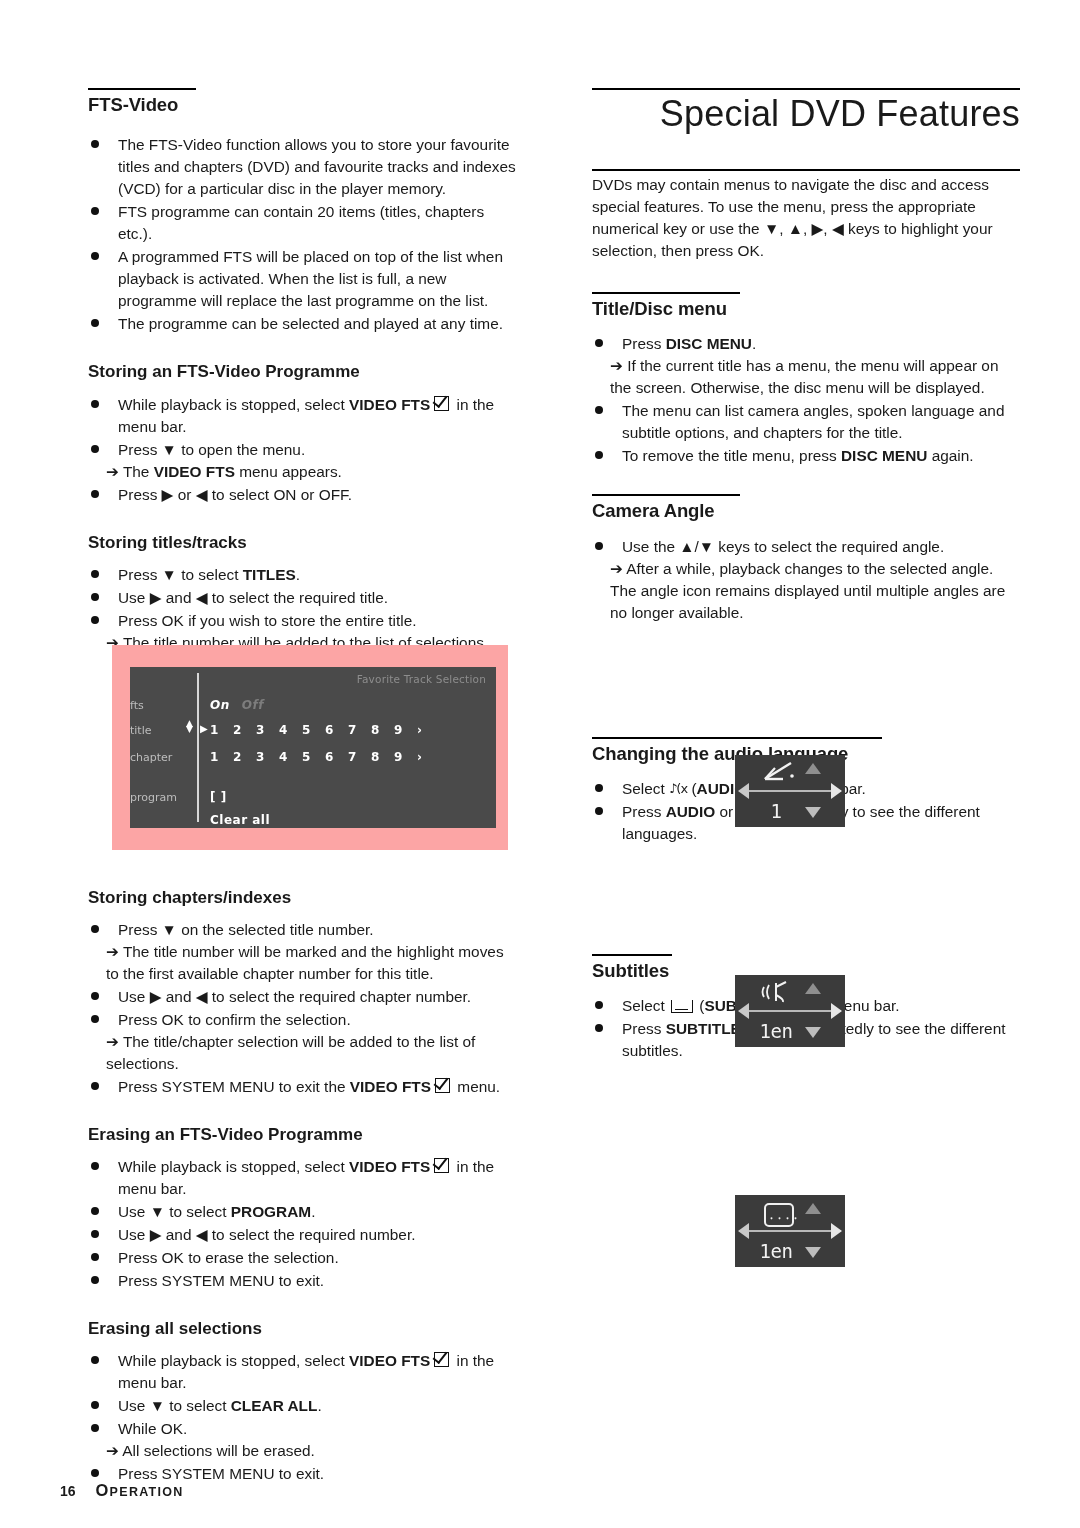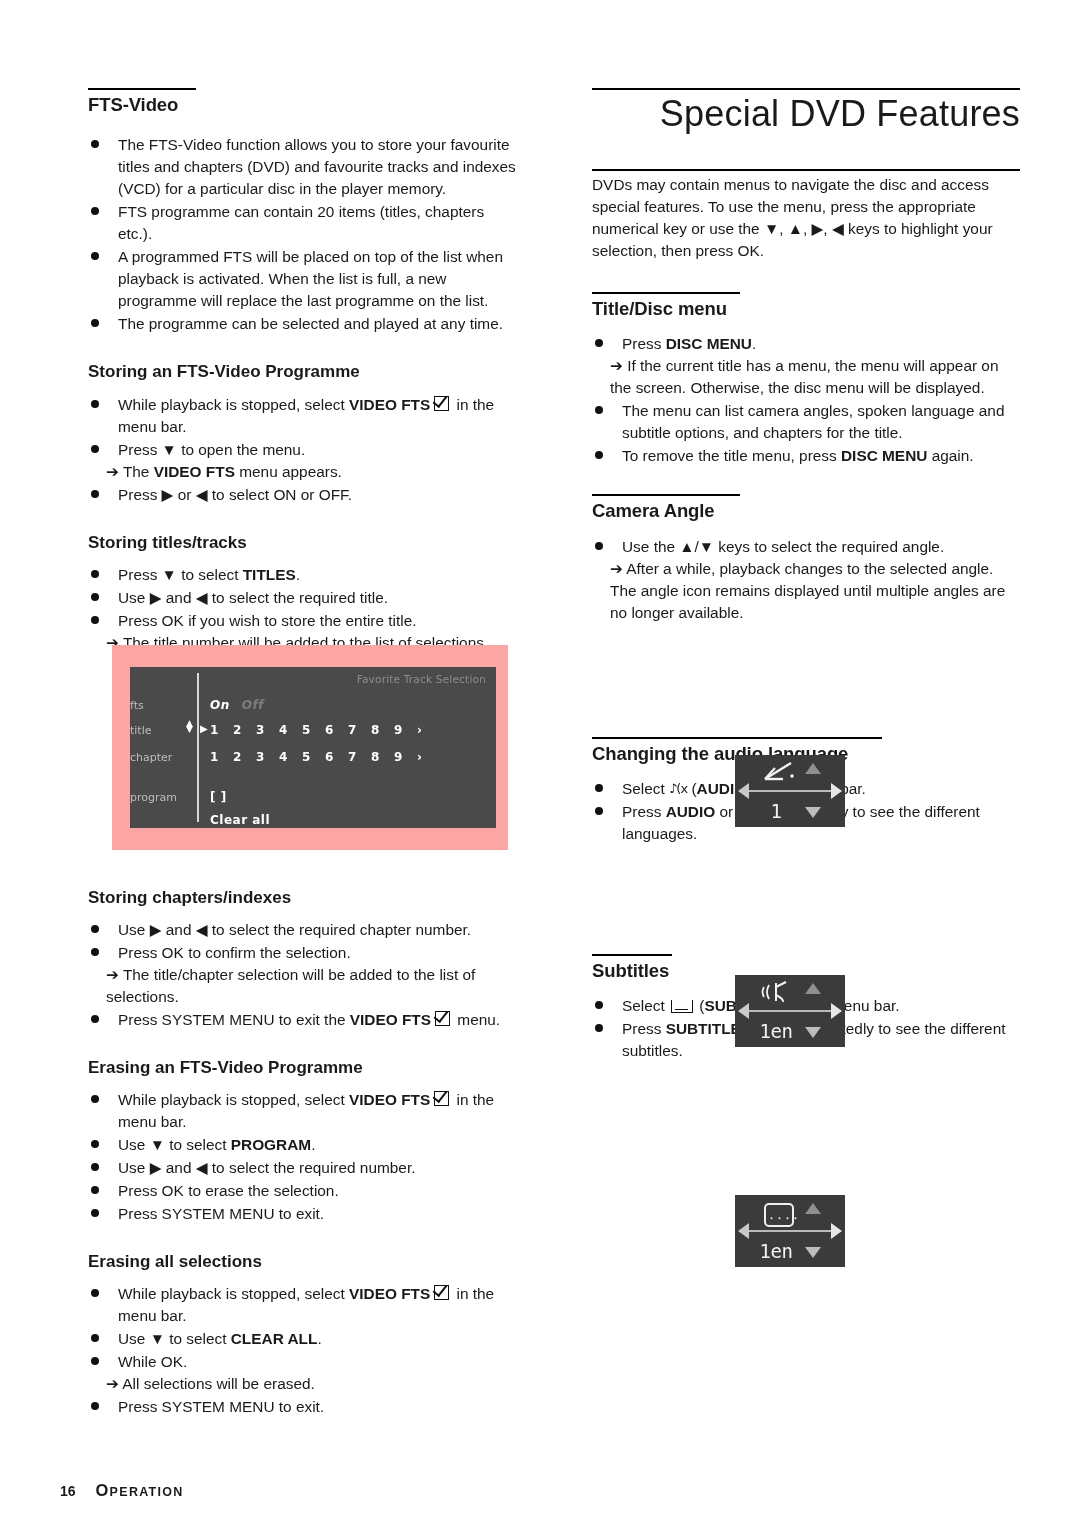--- a/index.html
+++ b/index.html
@@ -330,20 +330,23 @@
       <li><span class="bullet"></span><span>Use ▶ and ◀ to select the required title.</span></li>
       <li><span class="bullet"></span><span>Press OK if you wish to store the entire title.</span>
         <span class="arrow-line">➔ The title number will be added to the list of selections.</span>
       </li>
     </ul>
 
     <div style="height:232px"></div>
 
     <h3 class="sub" style="margin-top:0">Storing chapters/indexes</h3>
     <ul class="bl">
+      <li><span class="bullet"></span><span>Press ▼ on the selected title number.</span>
+        <span class="arrow-line">➔ The title number will be marked and the highlight moves to the first available chapter number for this title.</span>
+      </li>
       <li><span class="bullet"></span><span>Use ▶ and ◀ to select the required chapter number.</span></li>
       <li><span class="bullet"></span><span>Press OK to confirm the selection.</span>
         <span class="arrow-line">➔ The title/chapter selection will be added to the list of selections.</span>
       </li>
       <li><span class="bullet"></span><span>Press SYSTEM MENU to exit the </span><span class="nb">VIDEO FTS</span><span class="chkbox"></span><span> menu.</span></li>
     </ul>
 
     <h3 class="sub">Erasing an FTS-Video Programme</h3>
     <ul class="bl">
       <li><span class="bullet"></span><span>While playback is stopped, select </span><span class="nb">VIDEO FTS</span><span class="chkbox"></span><span> in the menu bar.</span></li>

